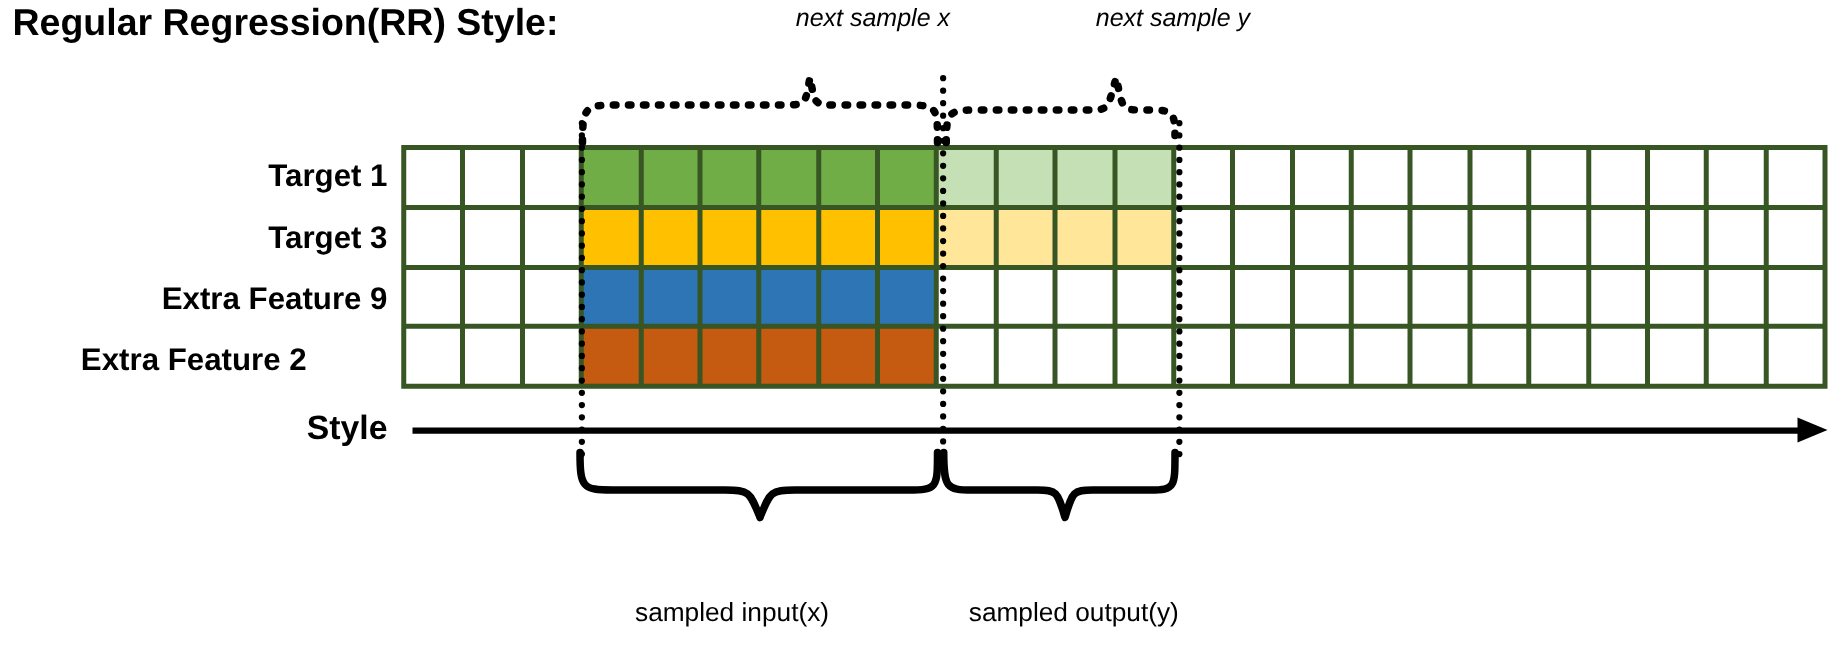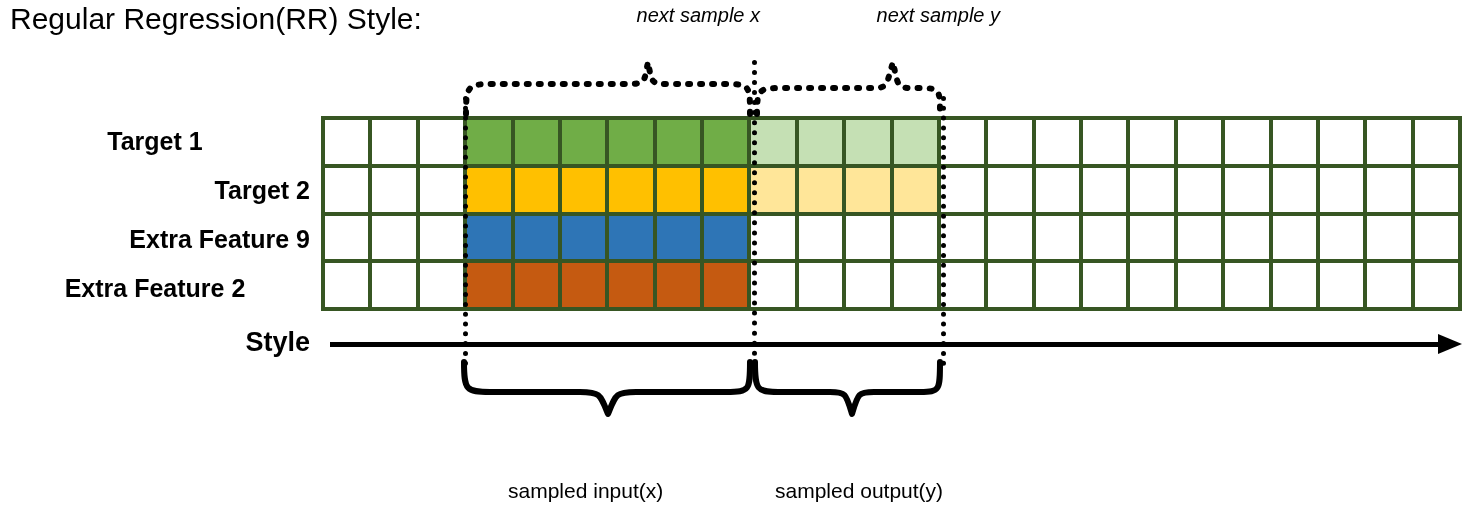--- a/index.html
+++ b/index.html
@@ -18,21 +18,21 @@
     overflow: hidden;
     background: #ffffff;
   }
 
   
   .title {
     position: absolute;
     left: 10px;
     top: 2px;
     font-size: 30px;
-    font-weight: normal;
+    font-weight: bold;
     letter-spacing: 0px;
     white-space: nowrap;
     color: #000000;
   }
 
   
   .annot {
     position: absolute;
     font-size: 20px;
     font-style: italic;
@@ -149,22 +149,22 @@
 <body>
 
 <div id="canvas">
 
   <div class="title">Regular Regression(RR) Style:</div>
 
   <div class="annot" style="left:540px; top:4px; width:220px;">next sample x</div>
   <div class="annot" style="left:785px; top:4px; width:215px;">next sample y</div>
 
   <div class="labels-col">
-    <div class="row-label" style="top:13px;text-align:center;">Target 1</div>
-    <div class="row-label" style="top:62px;">Target 2</div>
+    <div class="row-label" style="top:13px;">Target 1</div>
+    <div class="row-label" style="top:62px;">Target 3</div>
     <div class="row-label" style="top:111px;">Extra Feature 9</div>
     <div class="row-label" style="top:160px;text-align:center;">Extra Feature 2</div>
   </div>
 
   <div class="grid" id="grid">
       <div class="cell"></div>
       <div class="cell"></div>
       <div class="cell"></div>
       <div class="cell" style="background: rgb(112, 173, 71);"></div>
       <div class="cell" style="background: rgb(112, 173, 71);"></div>

